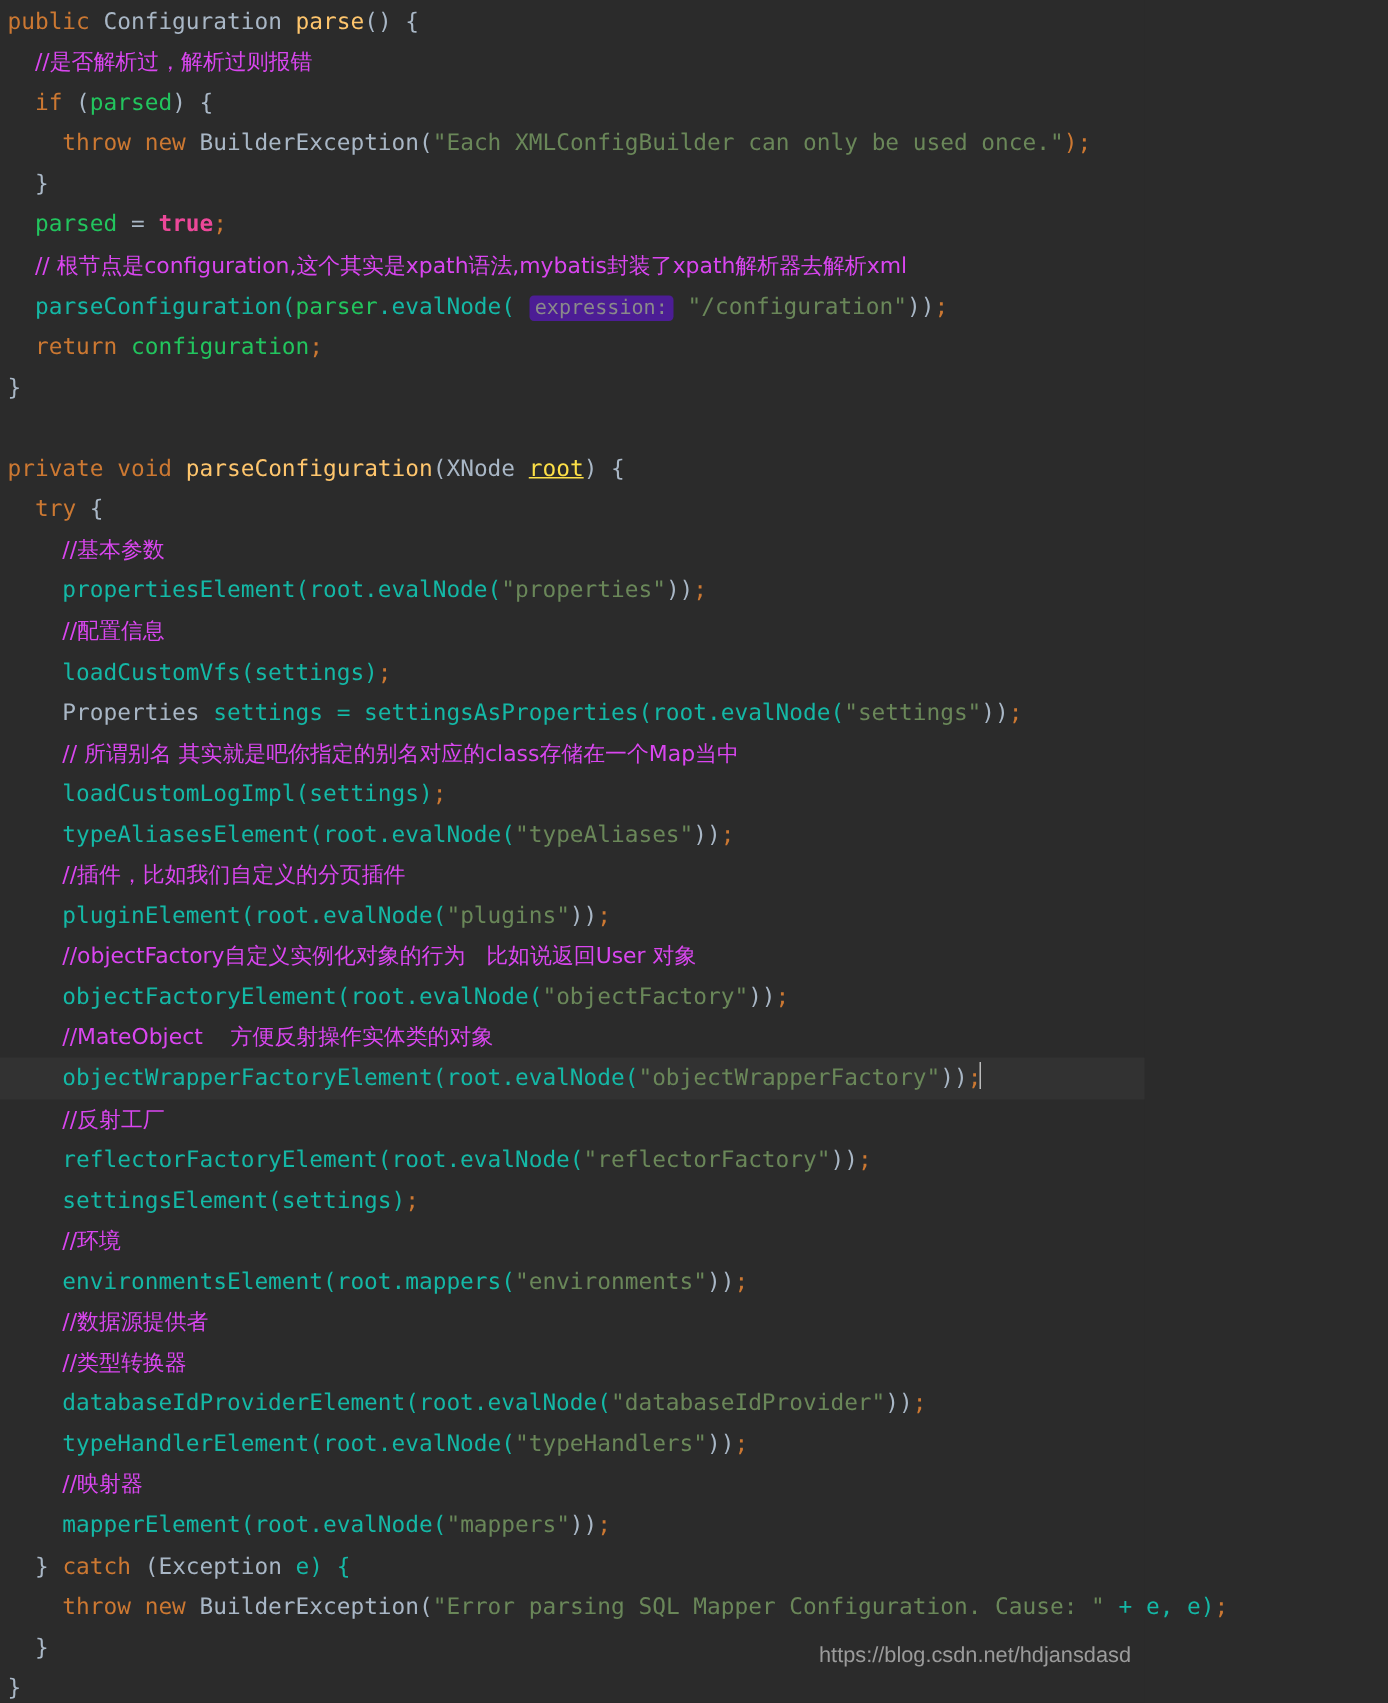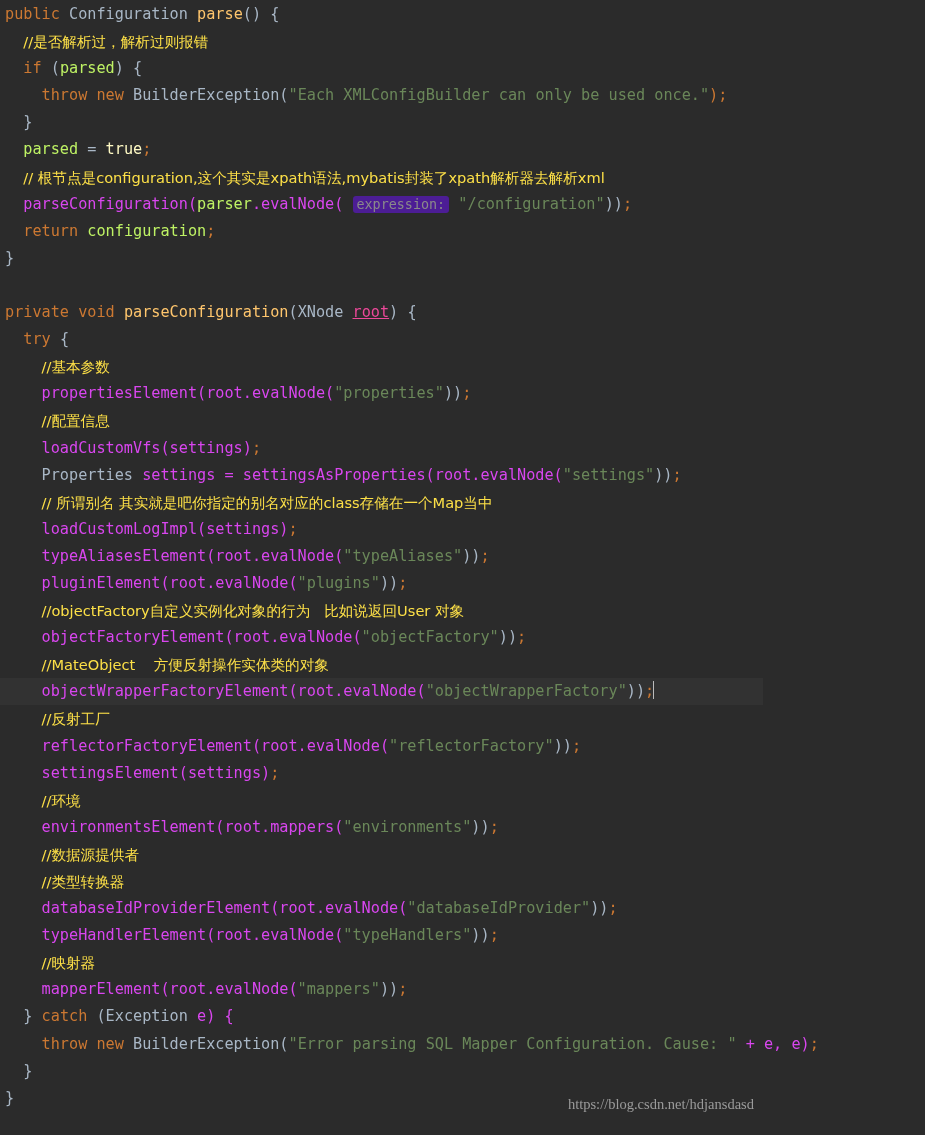--- a/index.html
+++ b/index.html
@@ -31,28 +31,28 @@
     color: #a9b7c6;
     box-sizing: border-box;
   }
   .line.hl {
     background: #323232;
   }
   
   .kw   { color: #cc7832; }          
   .type { color: #a9b7c6; }          
   .meth { color: #ffc66d; }          
-  .fld  { color: #bef264; }          
+  .fld  { color: #22c55e; }          
   .str  { color: #6a8759; }          
-  .cmt  { color: #fde047; }          
+  .cmt  { color: #d946ef; }          
   .pun  { color: #a9b7c6; }
   .semi { color: #cc7832; }
-  .plain{ color: #d946ef; }
-  .param-ul { color: #ec4899; text-decoration: underline; }
-  .boolkw { color: #fef9c3; }
+  .plain{ color: #14b8a6; }
+  .param-ul { color: #fde047; text-decoration: underline; }
+  .boolkw { color: #ec4899; font-weight: bold; }
   .hint {
     color: #8a8a8a;
     background: #4c1d95;
     border-radius: 3px;
     padding: 1px 4px 1px 4px;
     font-size: 13.4px;
   }
   .caret {
     display: inline-block;
     width: 1px;
@@ -60,21 +60,21 @@
     background: #bbbbbb;
     vertical-align: -3px;
     margin-left: -1px;
   }
   .cjk { font-family: "DejaVu Sans", "Liberation Sans", sans-serif; font-size: 14.6px; }
   #watermark {
     position: absolute;
     right: 9px;
     bottom: 17px;
     color: #9b9b9b;
-    font-family: Liberation Serif, serif;
+    font-family: Liberation Sans, sans-serif;
     font-size: 14.5px;
     letter-spacing: 0px;
     white-space: nowrap;
   }
 </style>
 </head>
 <body>
 
 <div id="editor">
 
@@ -113,20 +113,21 @@
   <div class="line">    <span class="plain">loadCustomVfs(settings)</span><span class="semi">;</span></div>
 
   <div class="line">    <span class="type">Properties</span><span class="plain"> settings = settingsAsProperties(root.evalNode(</span><span class="str">"settings"</span><span class="pun">))</span><span class="semi">;</span></div>
 
   <div class="line">    <span class="cmt cjk">// 所谓别名 其实就是吧你指定的别名对应的class存储在一个Map当中</span></div>
 
   <div class="line">    <span class="plain">loadCustomLogImpl(settings)</span><span class="semi">;</span></div>
 
   <div class="line">    <span class="plain">typeAliasesElement(root.evalNode(</span><span class="str">"typeAliases"</span><span class="pun">))</span><span class="semi">;</span></div>
 
+  <div class="line">    <span class="cmt cjk">//插件，比如我们自定义的分页插件</span></div>
 
   <div class="line">    <span class="plain">pluginElement(root.evalNode(</span><span class="str">"plugins"</span><span class="pun">))</span><span class="semi">;</span></div>
 
   <div class="line">    <span class="cmt cjk">//objectFactory自定义实例化对象的行为   比如说返回User 对象</span></div>
 
   <div class="line">    <span class="plain">objectFactoryElement(root.evalNode(</span><span class="str">"objectFactory"</span><span class="pun">))</span><span class="semi">;</span></div>
 
   <div class="line">    <span class="cmt cjk">//MateObject    方便反射操作实体类的对象</span></div>
 
   <div class="line hl">    <span class="plain">objectWrapperFactoryElement(root.evalNode(</span><span class="str">"objectWrapperFactory"</span><span class="pun">))</span><span class="semi">;</span><span class="caret"></span></div>

